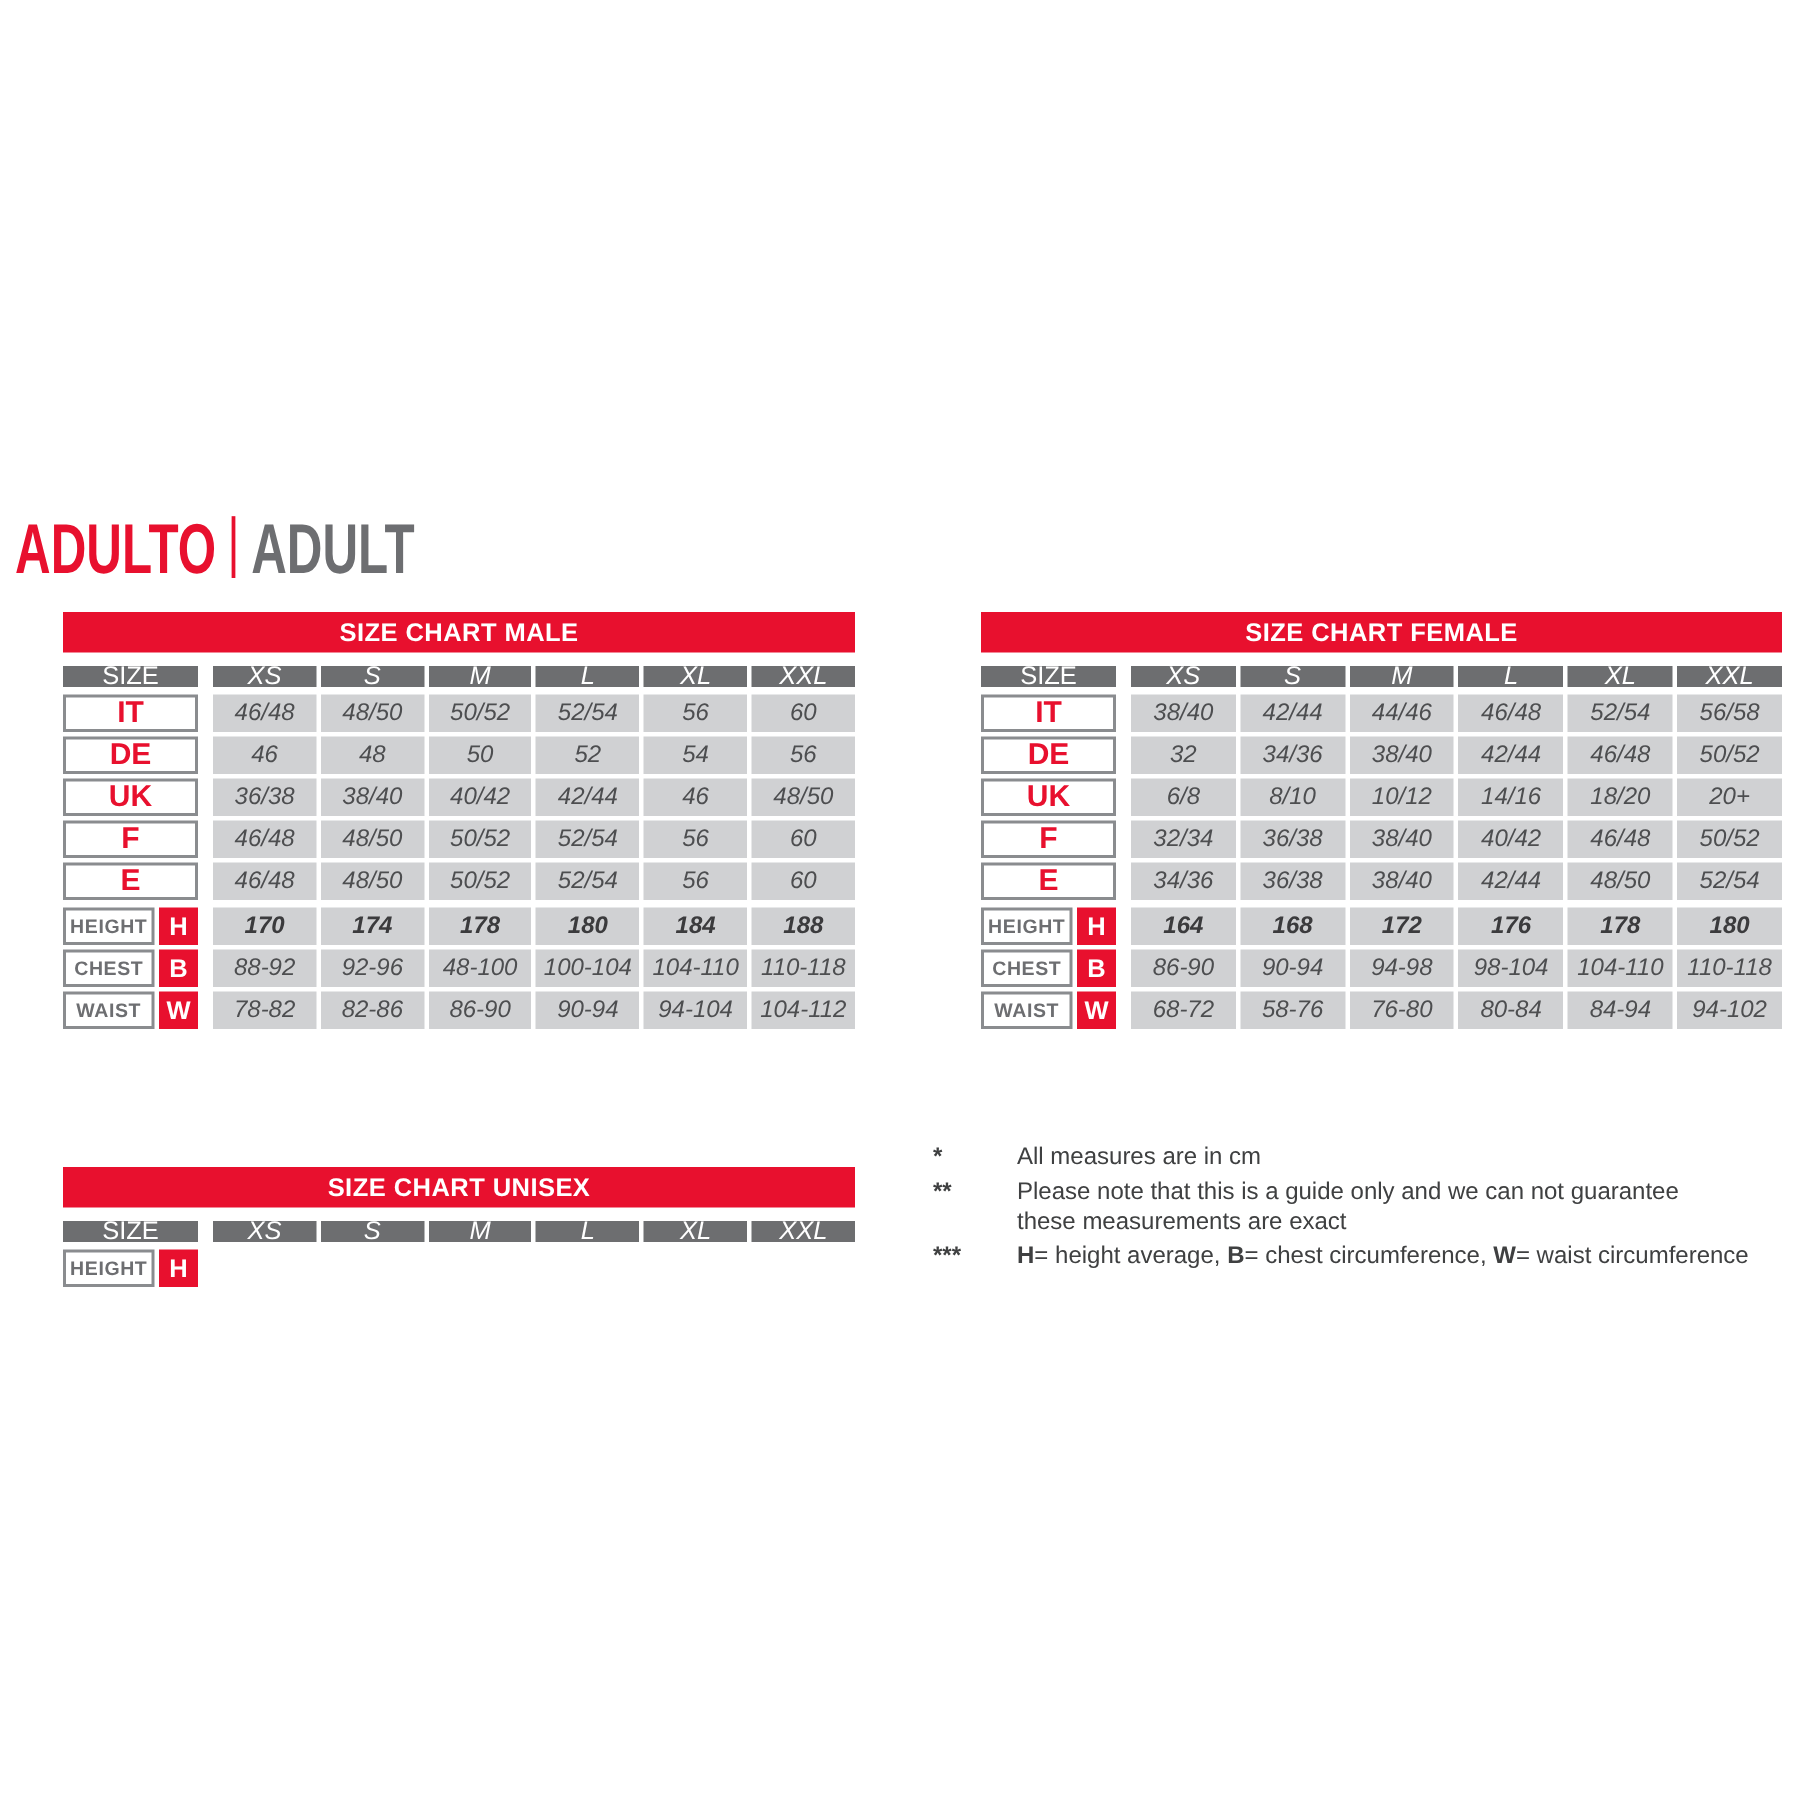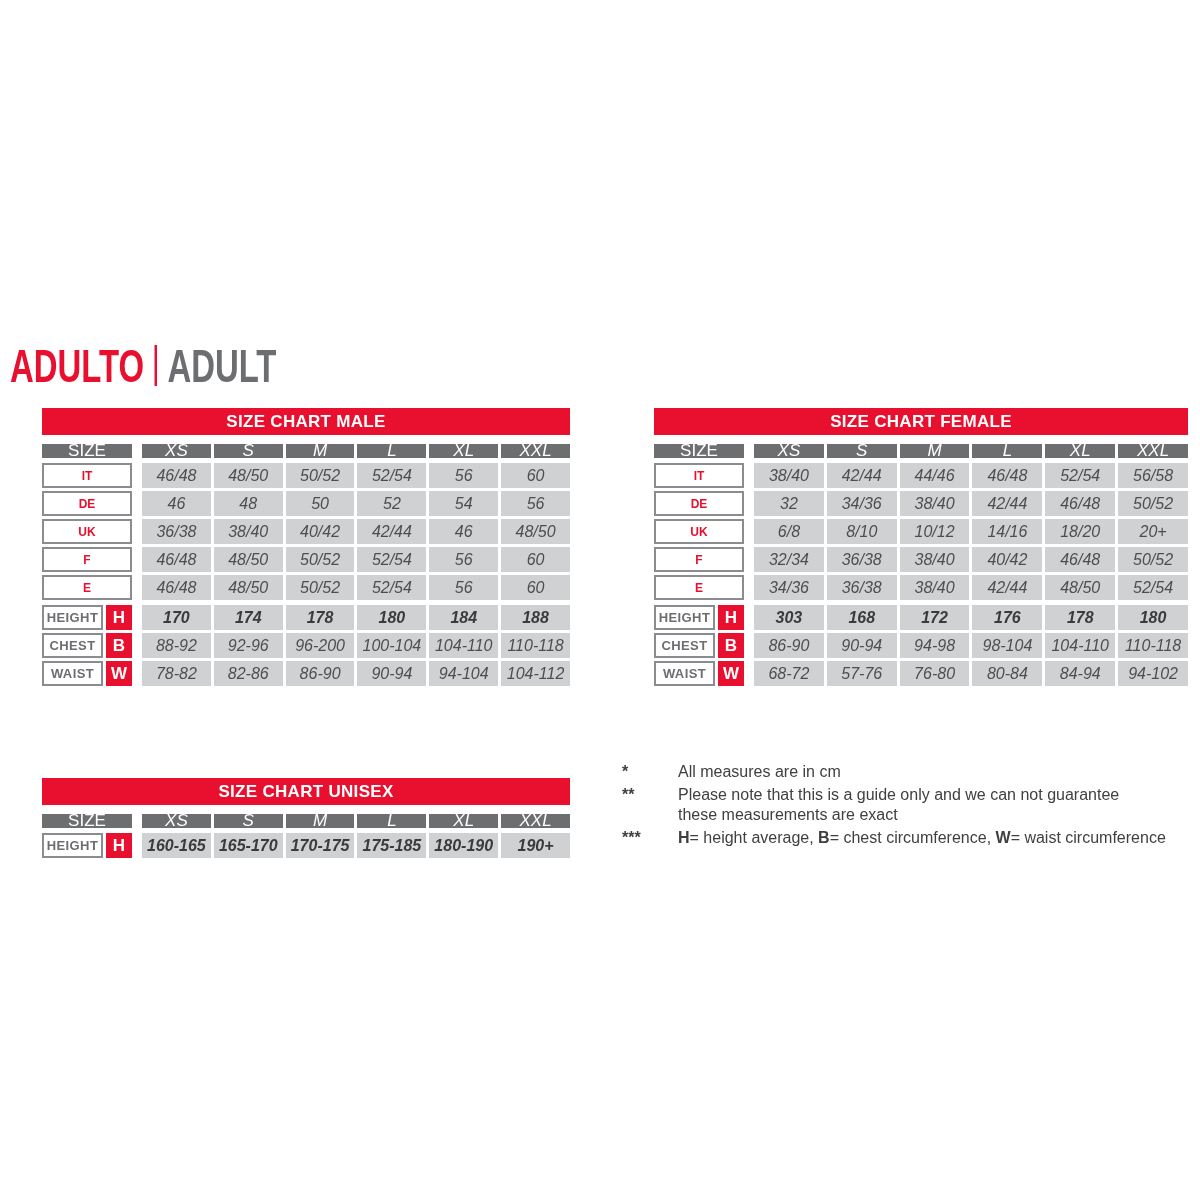--- a/index.html
+++ b/index.html
@@ -44,21 +44,21 @@
   }
   .row{display:flex;height:25px;margin-bottom:3px;}
   .header-row{height:14px;margin-bottom:5px;}
   .label-col{flex:0 0 90px;width:90px;margin-right:10px;display:flex;}
   .cells{flex:1;display:flex;gap:3px;font-style:italic;}
   .cell{flex:1;display:flex;align-items:center;justify-content:center;}
   .head-cell{background:var(--dark);color:#fff;font-size:17px;}
   .data-cell{background:var(--light);color:var(--celltext);font-size:16px;}
   .region-box{
     flex:1;background:#fff;border:2px solid var(--boxborder);
-    color:var(--red);font-weight:bold;font-size:12px;
+    color:var(--red);font-weight:bold;font-size:20px;
     display:flex;align-items:center;justify-content:center;
   }
   .measure-label{
     flex:1;background:#fff;border:2px solid var(--boxborder);
     color:#6d6e71;font-weight:bold;font-size:13px;letter-spacing:0.4px;
     display:flex;align-items:center;justify-content:center;
   }
   .code-badge{
     flex:0 0 26px;margin-left:3px;background:var(--red);color:#fff;
     font-weight:bold;font-size:17px;
@@ -184,21 +184,21 @@
           </div>
         </div>
         <div class="row">
           <div class="label-col">
             <div class="measure-label">CHEST</div>
             <div class="code-badge">B</div>
           </div>
           <div class="cells">
             <div class="cell data-cell">88-92</div>
             <div class="cell data-cell">92-96</div>
-            <div class="cell data-cell">96-200</div>
+            <div class="cell data-cell">48-100</div>
             <div class="cell data-cell">100-104</div>
             <div class="cell data-cell">104-110</div>
             <div class="cell data-cell">110-118</div>
           </div>
         </div>
         <div class="row">
           <div class="label-col">
             <div class="measure-label">WAIST</div>
             <div class="code-badge">W</div>
           </div>
@@ -293,21 +293,21 @@
           <div class="cell data-cell">52/54</div>
         </div>
       </div>
       <div class="measures">
         <div class="row bold-values">
           <div class="label-col">
             <div class="measure-label">HEIGHT</div>
             <div class="code-badge">H</div>
           </div>
           <div class="cells">
-            <div class="cell data-cell">303</div>
+            <div class="cell data-cell">164</div>
             <div class="cell data-cell">168</div>
             <div class="cell data-cell">172</div>
             <div class="cell data-cell">176</div>
             <div class="cell data-cell">178</div>
             <div class="cell data-cell">180</div>
           </div>
         </div>
         <div class="row">
           <div class="label-col">
             <div class="measure-label">CHEST</div>
@@ -322,21 +322,21 @@
             <div class="cell data-cell">110-118</div>
           </div>
         </div>
         <div class="row">
           <div class="label-col">
             <div class="measure-label">WAIST</div>
             <div class="code-badge">W</div>
           </div>
           <div class="cells">
             <div class="cell data-cell">68-72</div>
-            <div class="cell data-cell">57-76</div>
+            <div class="cell data-cell">58-76</div>
             <div class="cell data-cell">76-80</div>
             <div class="cell data-cell">80-84</div>
             <div class="cell data-cell">84-94</div>
             <div class="cell data-cell">94-102</div>
           </div>
         </div>
       </div>
     </section>
   <section class="chart" id="chart-unisex">
       <div class="bar">SIZE CHART UNISEX</div>
@@ -352,28 +352,20 @@
           <div class="cell head-cell">XL</div>
           <div class="cell head-cell">XXL</div>
         </div>
       </div>
       <div class="measures">
         <div class="row bold-values">
           <div class="label-col">
             <div class="measure-label">HEIGHT</div>
             <div class="code-badge">H</div>
           </div>
-          <div class="cells">
-            <div class="cell data-cell">160-165</div>
-            <div class="cell data-cell">165-170</div>
-            <div class="cell data-cell">170-175</div>
-            <div class="cell data-cell">175-185</div>
-            <div class="cell data-cell">180-190</div>
-            <div class="cell data-cell">190+</div>
-          </div>
         </div>
       </div>
     </section>
 
   <div id="footnotes">
       <div class="footnote">
         <span class="fn-marker">*</span>
         <span class="fn-text"><span>All measures are in cm</span></span>
       </div>
       <div class="footnote">

